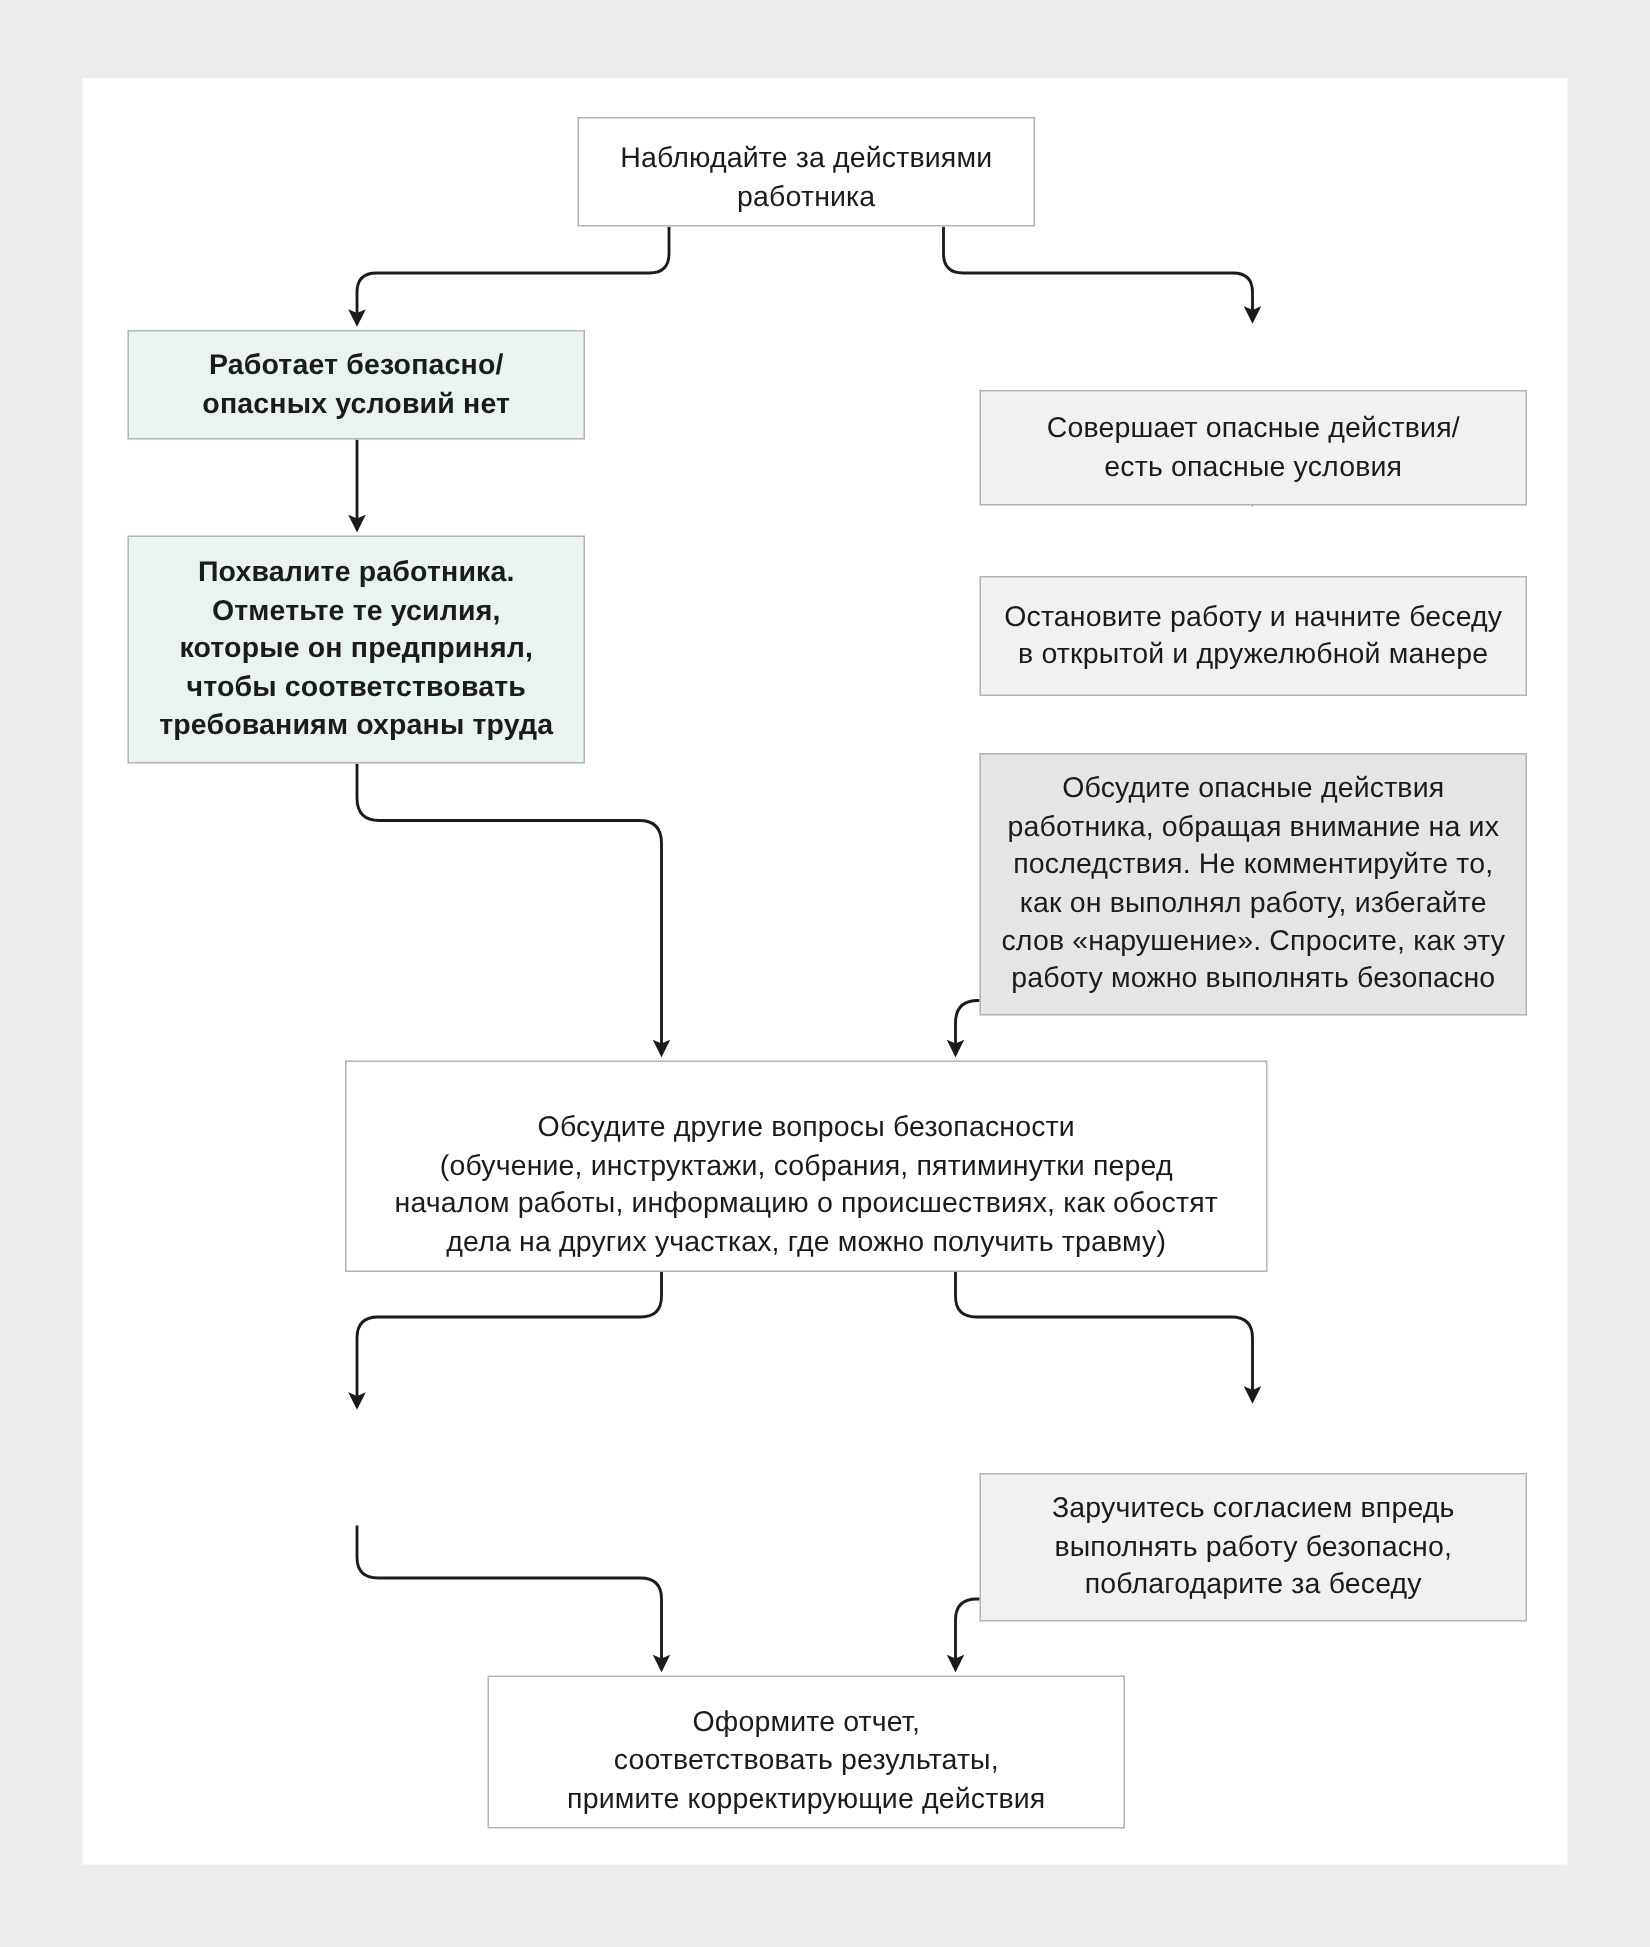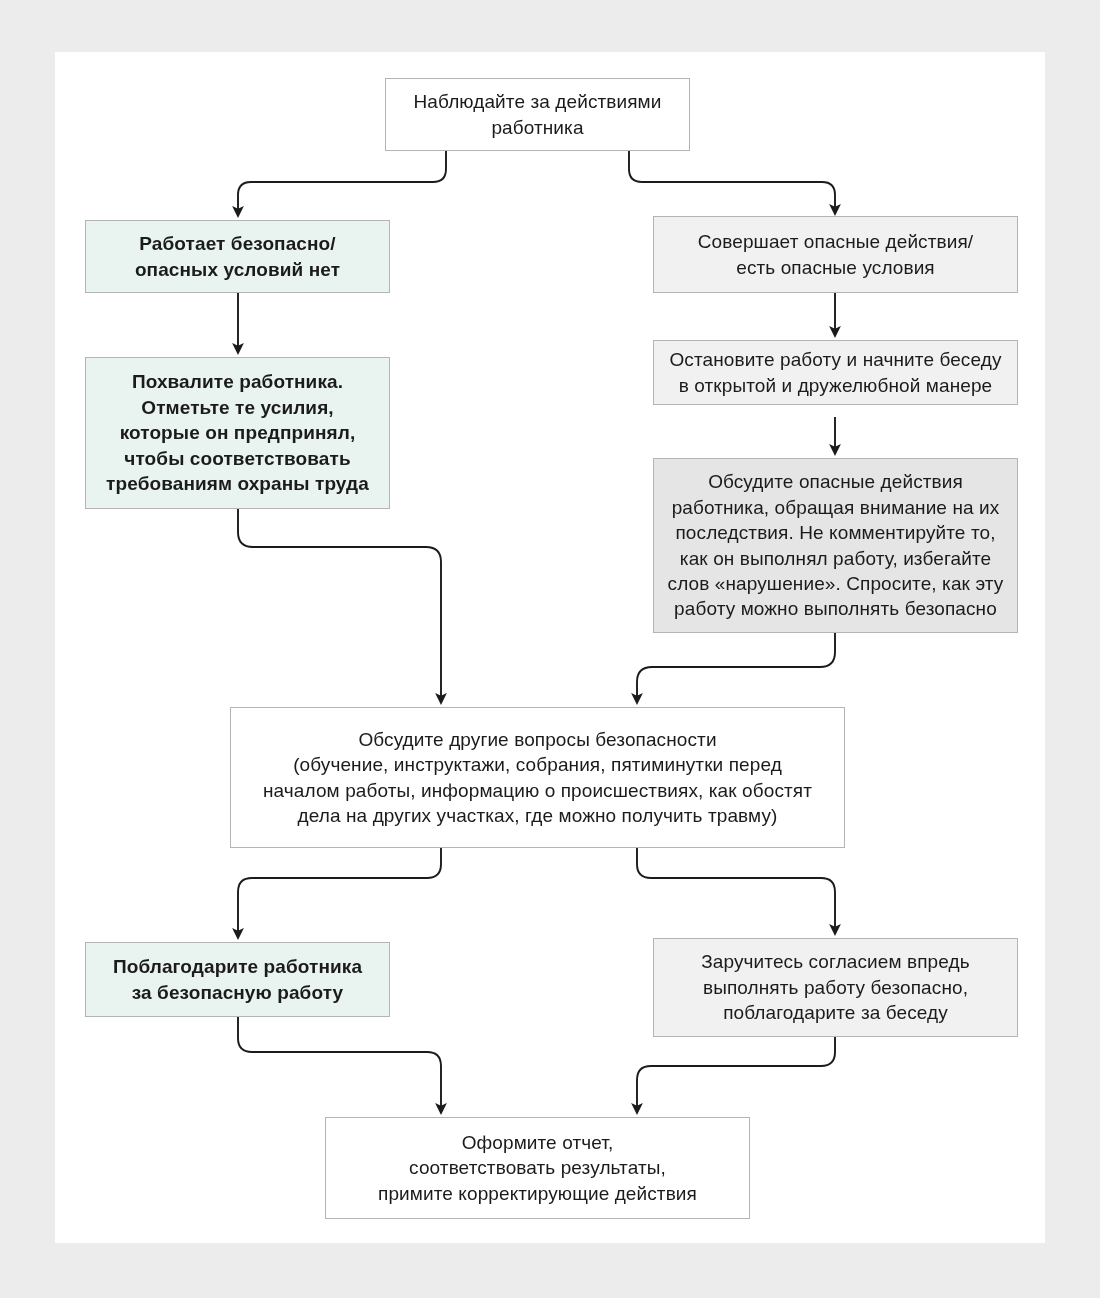--- a/index.html
+++ b/index.html
@@ -47,23 +47,23 @@
     color: #1b1b1b;
     font-size: 19px;
     line-height: 1.34;
     padding: 6px 10px;
     letter-spacing: 0.1px;
   }
   .node .txt {
     white-space: pre-line;
     display: block;
   }
-  .fill-white { background: #ffffff; }
+  .fill-white { background: #ffffff; align-items: flex-end; }
   .fill-mint  { background: #e9f4f0; font-weight: bold; }
-  .fill-gray  { background: #f1f1f1; }
+  .fill-gray  { background: #f1f1f1; margin-top: 44px; }
 </style>
 </head>
 <body>
 
 <div id="page" style="background: rgb(236, 236, 236);">
   <div id="canvas" style="background: rgb(255, 255, 255);">
 
     <svg id="svg-layer" viewBox="0 0 990 1191">
       <defs>
         <marker id="arrow" viewBox="0 0 10 10" refX="8.4" refY="5" markerWidth="6.2" markerHeight="6.2" orient="auto-start-reverse">
@@ -112,45 +112,41 @@
     </div>
 
     <div class="node fill-mint" id="n-praise" style="left: 30px; top: 305px; width: 305px; height: 152px; background: rgb(233, 244, 240); border-color: rgb(180, 180, 180); color: rgb(27, 27, 27);">
       <span class="txt">Похвалите работника.
 Отметьте те усилия,
 которые он предпринял,
 чтобы соответствовать
 требованиям охраны труда</span>
     </div>
 
-    <div class="node fill-gray" id="n-stop-work" style="left: 598px; top: 288px; width: 365px; height: 65px; background: rgb(241, 241, 241); border-color: rgb(180, 180, 180); color: rgb(27, 27, 27);">
+    <div class="node fill-gray" id="n-stop-work" style="left: 598px; top: 288px; width: 365px; height: 80px; background: rgb(241, 241, 241); border-color: rgb(180, 180, 180); color: rgb(27, 27, 27);">
       <span class="txt">Остановите работу и начните беседу
 в открытой и дружелюбной манере</span>
     </div>
 
     <div class="node fill-gray" id="n-discuss-unsafe" style="left: 598px; top: 406px; width: 365px; height: 175px; background: #e5e5e5; border-color: rgb(180, 180, 180); color: rgb(27, 27, 27);">
       <span class="txt">Обсудите опасные действия
 работника, обращая внимание на их
 последствия. Не комментируйте то,
 как он выполнял работу, избегайте
 слов «нарушение». Спросите, как эту
 работу можно выполнять безопасно</span>
     </div>
 
     <div class="node fill-white" id="n-other-topics" style="left: 175px; top: 655px; width: 615px; height: 141px; background: rgb(255, 255, 255); border-color: rgb(180, 180, 180); color: rgb(27, 27, 27);">
       <span class="txt">Обсудите другие вопросы безопасности
 (обучение, инструктажи, собрания, пятиминутки перед
 началом работы, информацию о происшествиях, как обостят
 дела на других участках, где можно получить травму)</span>
     </div>
 
-    <div class="node fill-mint" id="n-thank-safe" style="left: 30px; top: 890px; width: 305px; height: 75px; background: rgb(233, 244, 240); border-color: rgb(180, 180, 180); color: rgb(27, 27, 27);">
-      <span class="txt">Поблагодарите работника
-за безопасную работу</span>
-    </div>
 
     <div class="node fill-gray" id="n-get-commitment" style="left: 598px; top: 886px; width: 365px; height: 99px; background: rgb(241, 241, 241); border-color: rgb(180, 180, 180); color: rgb(27, 27, 27);">
       <span class="txt">Заручитесь согласием впредь
 выполнять работу безопасно,
 поблагодарите за беседу</span>
     </div>
 
     <div class="node fill-white" id="n-report" style="left: 270px; top: 1065px; width: 425px; height: 102px; background: rgb(255, 255, 255); border-color: rgb(180, 180, 180); color: rgb(27, 27, 27);">
       <span class="txt">Оформите отчет,
 соответствовать результаты,

